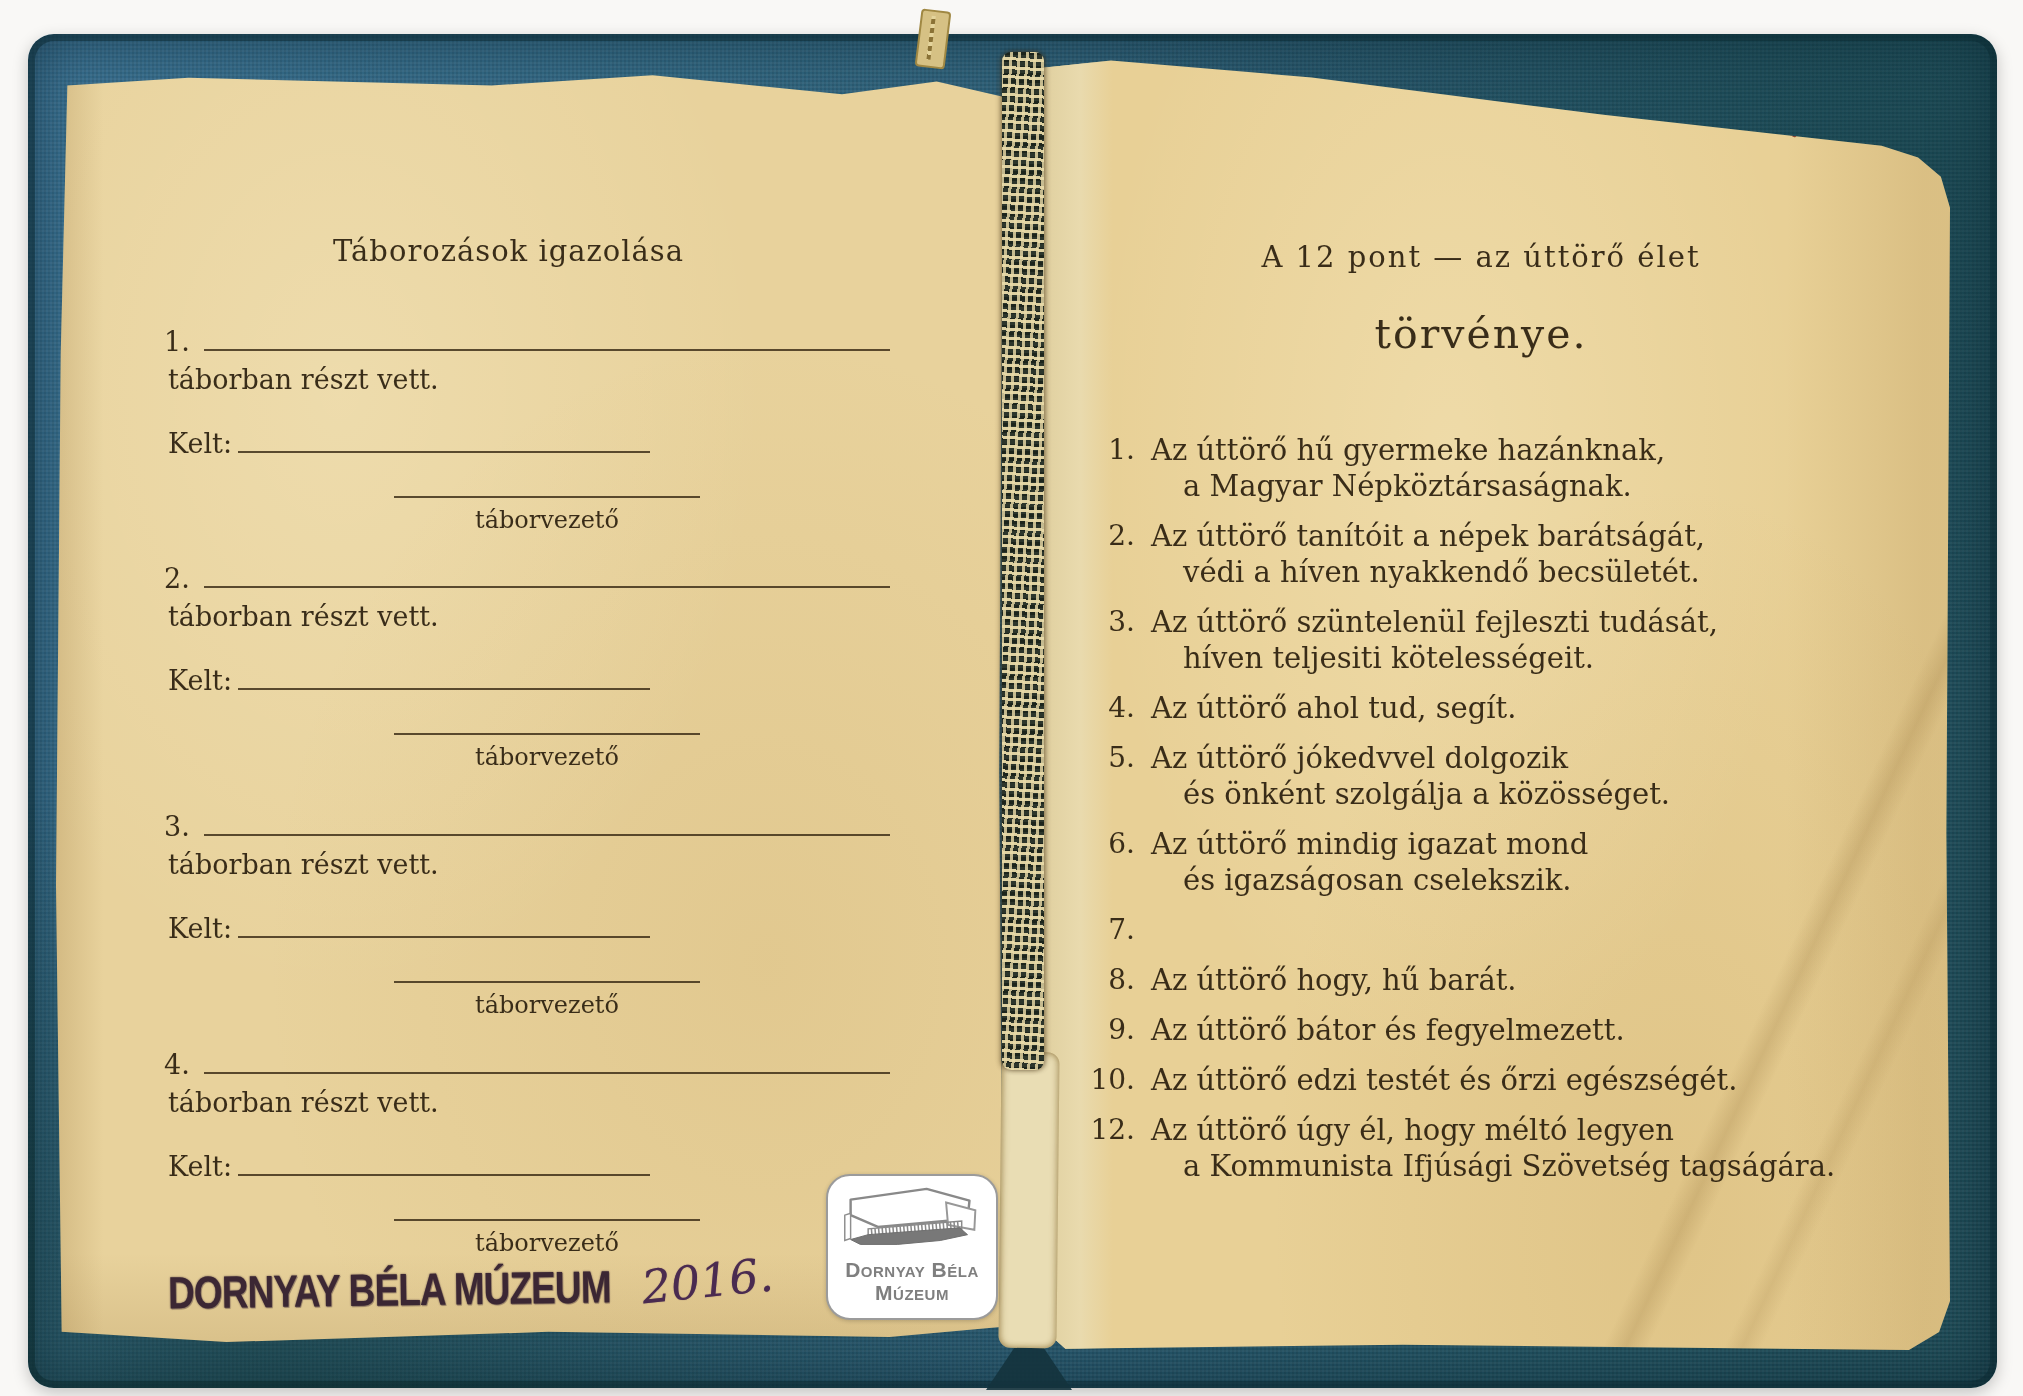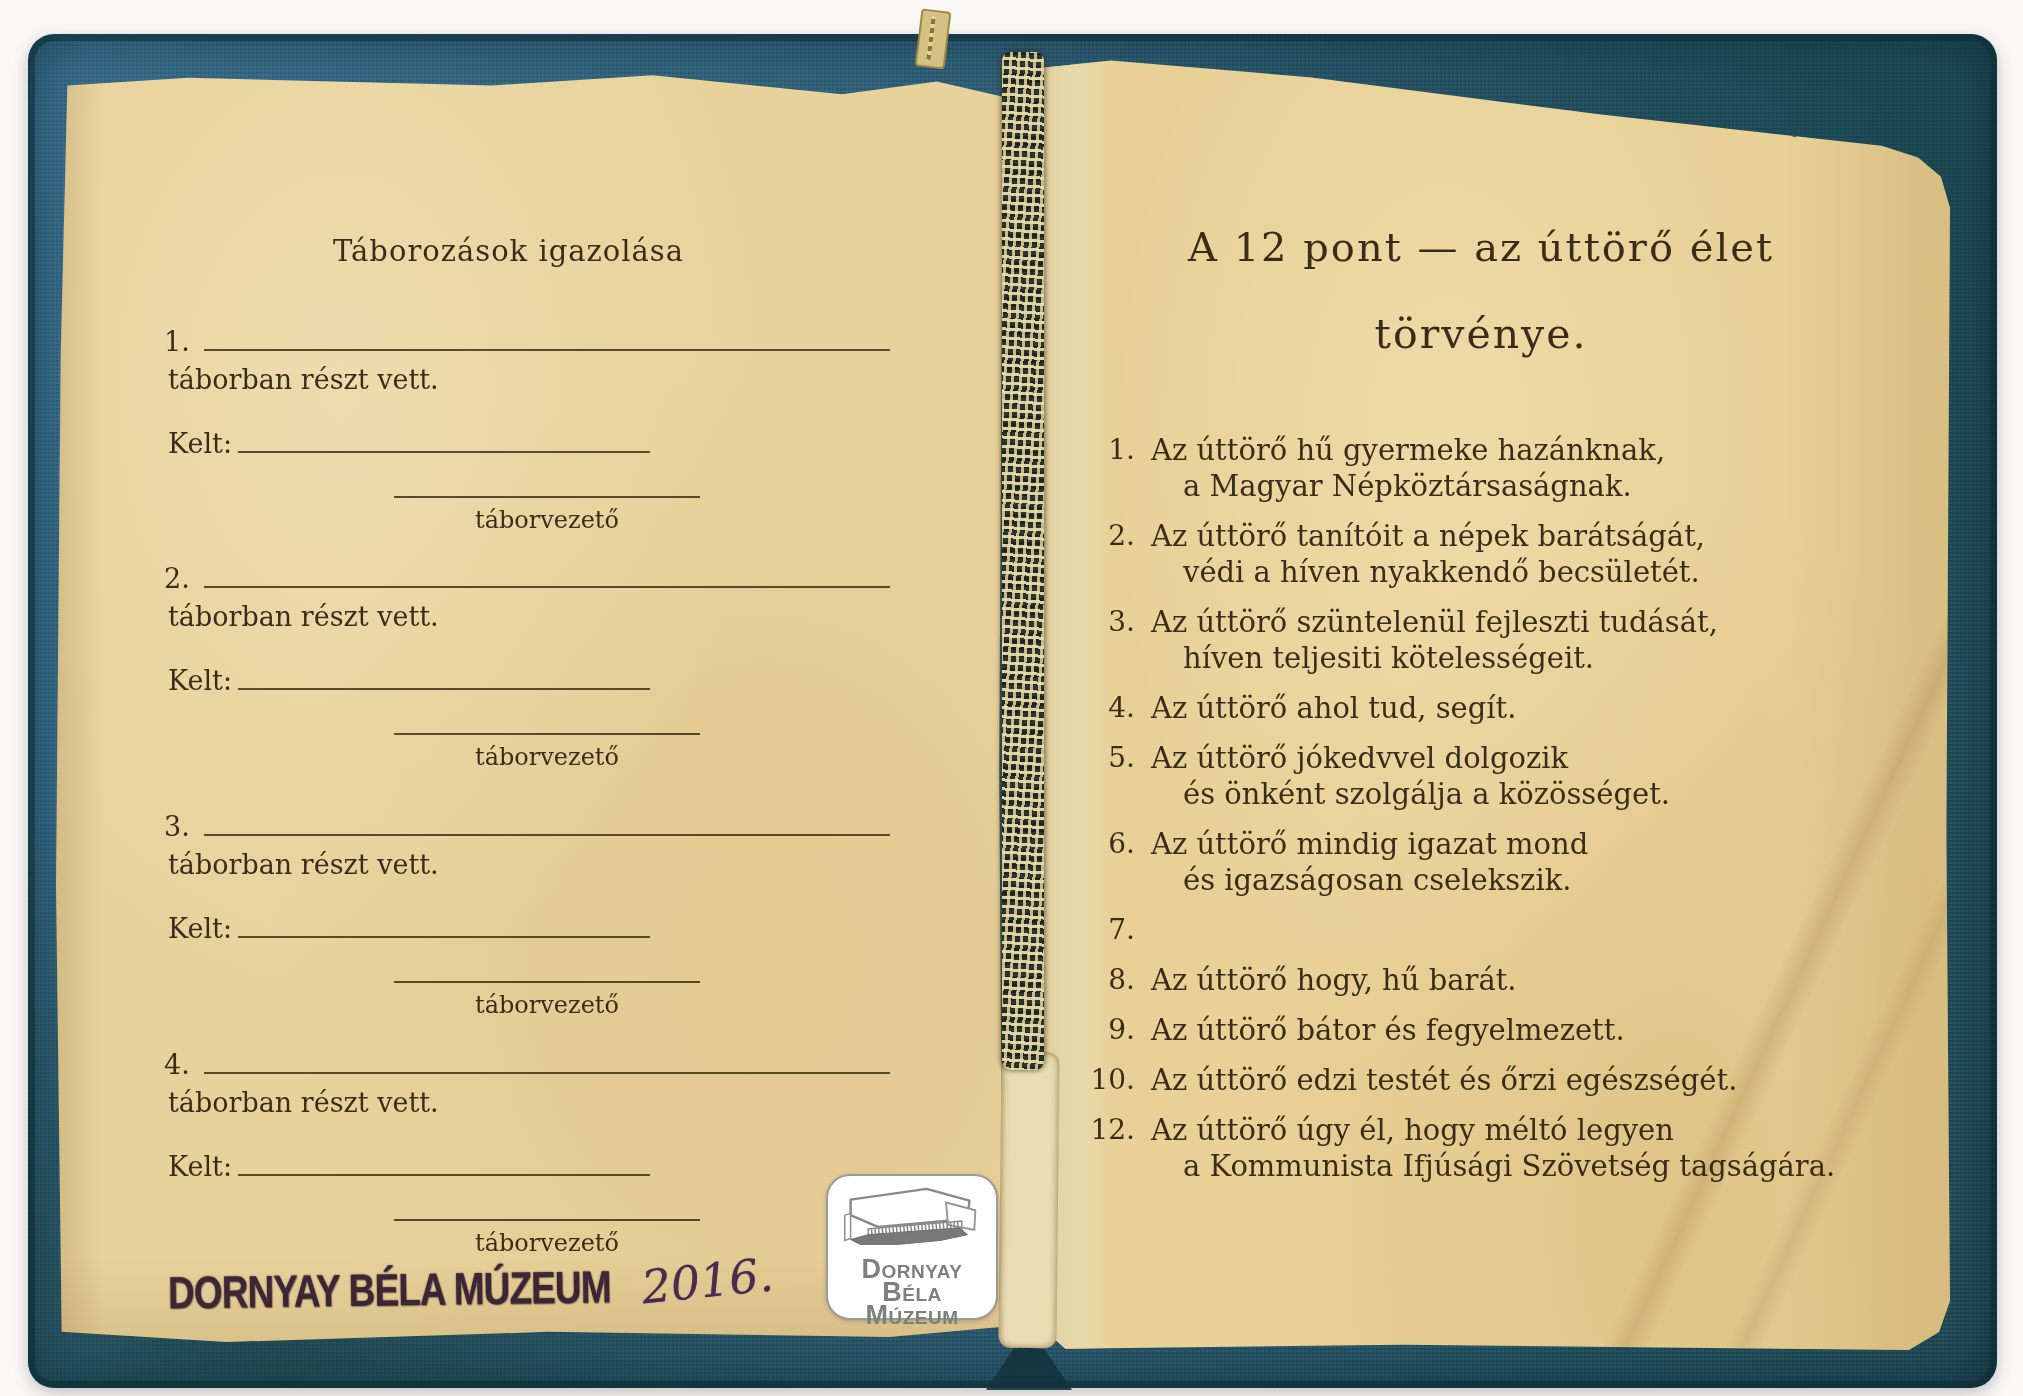--- a/index.html
+++ b/index.html
@@ -82,42 +82,42 @@
     transform:rotate(-.8deg);}
   .stamp .stext{display:inline-block;font-family:"Liberation Sans",sans-serif;
     font-weight:800;font-size:42px;letter-spacing:-1px;transform:scaleX(.88) scaleY(1.08);
     transform-origin:left;color:#2e1a2c;text-shadow:0 0 2px rgba(46,26,44,.75),1px 1px 0 rgba(46,26,44,.3);
     opacity:.92;}
   .stamp .syear{display:inline-block;font-family:"DejaVu Serif",serif;font-style:italic;
     font-size:46px;color:#4a2b50;transform:rotate(-5deg) translate(-34px,-6px);
     text-shadow:0 0 1px rgba(74,43,80,.6);}
 
   
-  .rp-title1{position:absolute;top:166px;left:0;width:100%;text-align:center;
-    font-size:40px;letter-spacing:2px;transform:translateX(-13px);}
+  .rp-title1{position:absolute;top:182px;left:0;width:100%;text-align:center;
+    font-size:29px;letter-spacing:2px;transform:translateX(-13px);}
   .rp-title2{position:absolute;top:252px;left:0;width:100%;text-align:center;
     font-size:41px;letter-spacing:2px;transform:translateX(-13px);}
   .points{position:absolute;top:374px;left:0;right:30px;}
   .point{display:flex;margin-bottom:14px;}
   .pnum{width:113px;text-align:right;padding-right:16px;box-sizing:border-box;
     font-size:28px;line-height:36px;flex:none;}
   .plines{flex:1;}
   .pline{font-size:29px;line-height:36px;}
   .pline + .pline{padding-left:32px;}
   .red-mark{position:absolute;left:754px;top:64px;width:7px;height:15px;background:#7a2016;
     transform:rotate(24deg);border-radius:2px;opacity:.85;}
 
   
   .logo{position:absolute;left:826px;top:1174px;width:172px;height:146px;z-index:8;
     background:#ffffff;border:2px solid #9b9b9b;border-radius:24px;box-sizing:border-box;
     display:flex;flex-direction:column;align-items:center;justify-content:flex-start;
     padding-top:8px;box-shadow:0 1px 4px rgba(0,0,0,.2);}
   .logo svg{width:150px;height:76px;display:block;}
   .logo-text{font-family:"Liberation Sans",sans-serif;font-weight:bold;color:#7f7f7f;
-    font-variant:small-caps;font-size:27px;line-height:23px;text-align:center;
+    font-variant:small-caps;font-size:21px;line-height:23px;text-align:center;
     letter-spacing:.5px;margin-top:-2px;}
 </style>
 </head>
 <body>
 
 <div class="scan">
 
   <div class="cover"></div>
   <div class="tab"></div>
 

